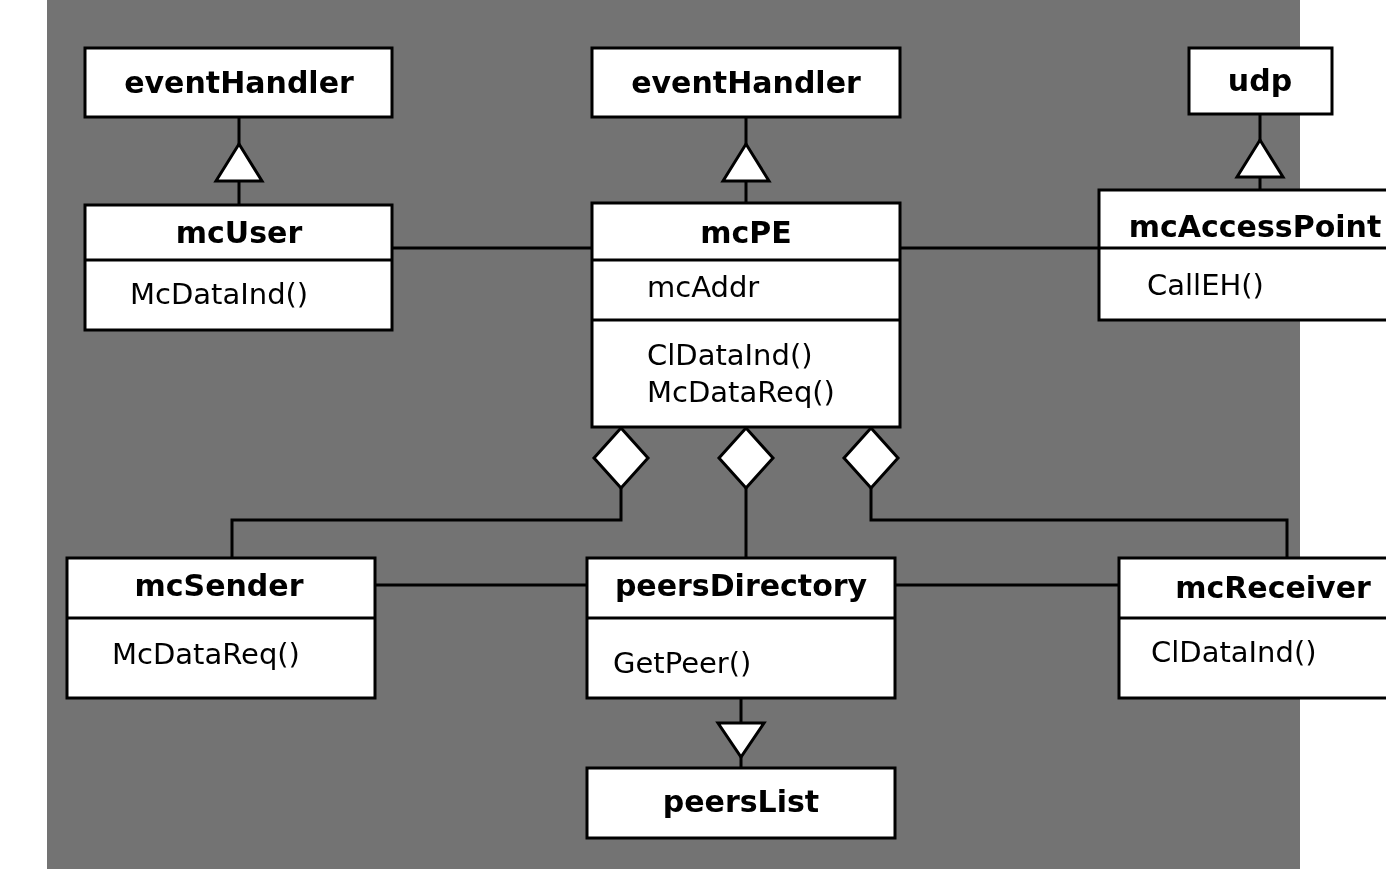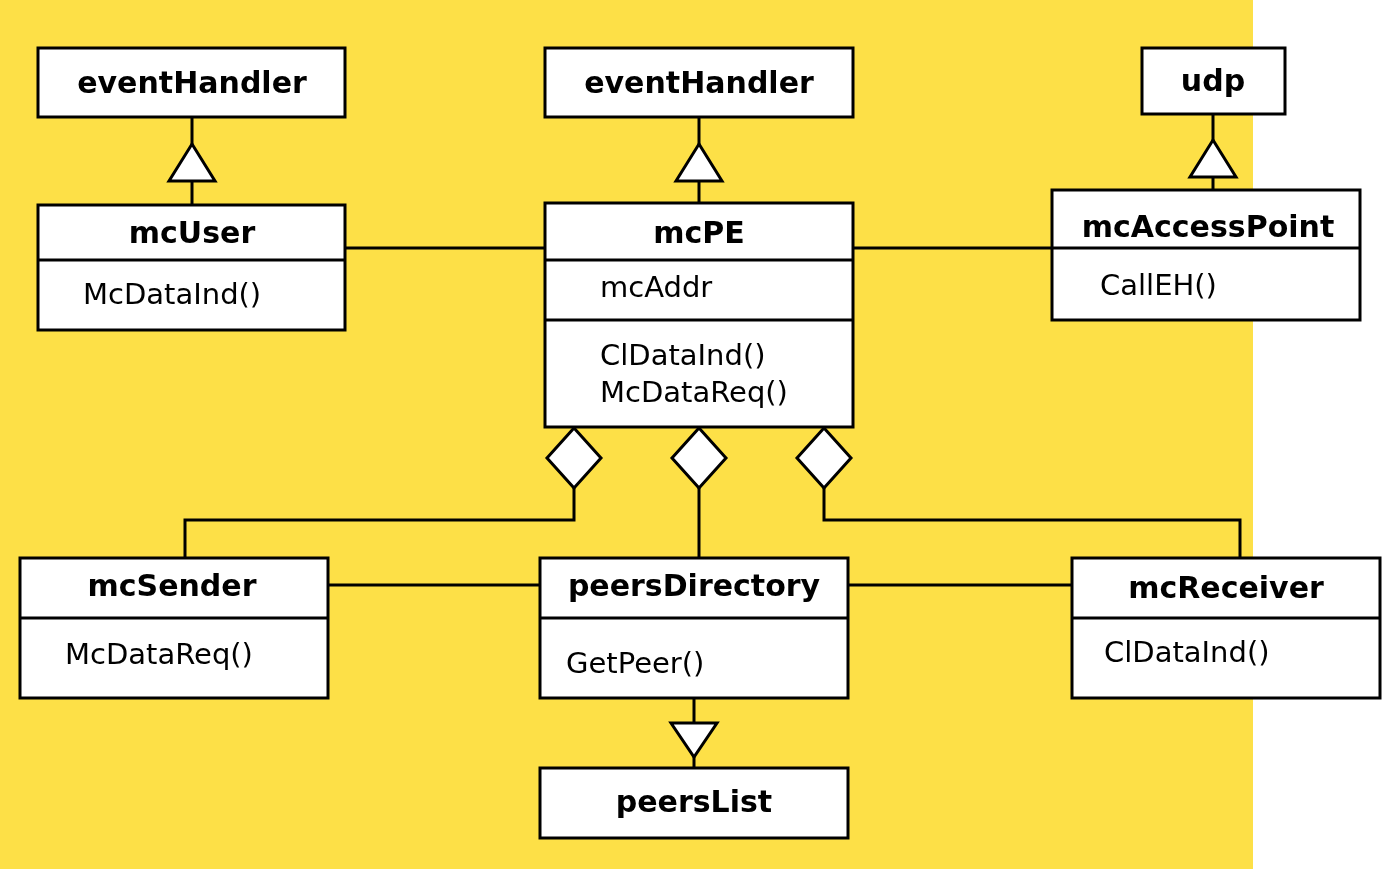--- a/index.html
+++ b/index.html
@@ -11,21 +11,22 @@
   body {
     width: 1386px;
     height: 869px;
     font-family: "DejaVu Sans", sans-serif;
     overflow: hidden;
   }
   #diagram-root {
     position: relative;
     width: 1253px;
     height: 869px;
-    background: #fde047;
+    background: #737373;
+    margin-left: 47px;
   }
   svg.uml {
     display: block;
     width: 1386px;
     height: 869px;
   }
   .box-rect {
     fill: #ffffff;
     stroke: #000000;
     stroke-width: 3;

